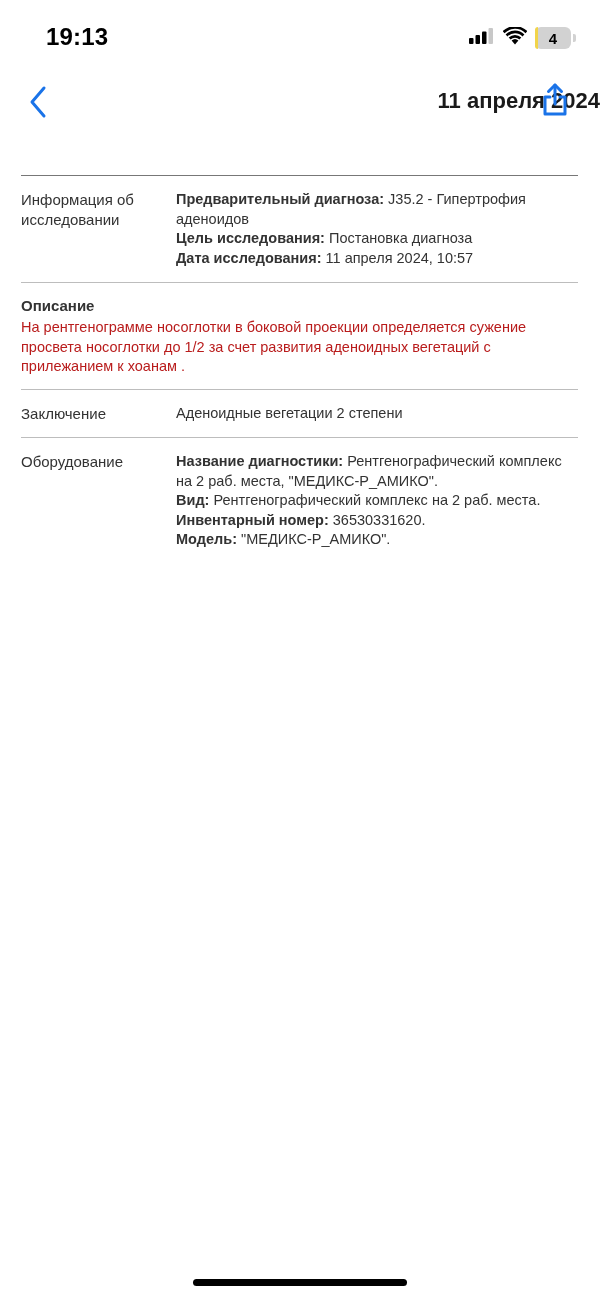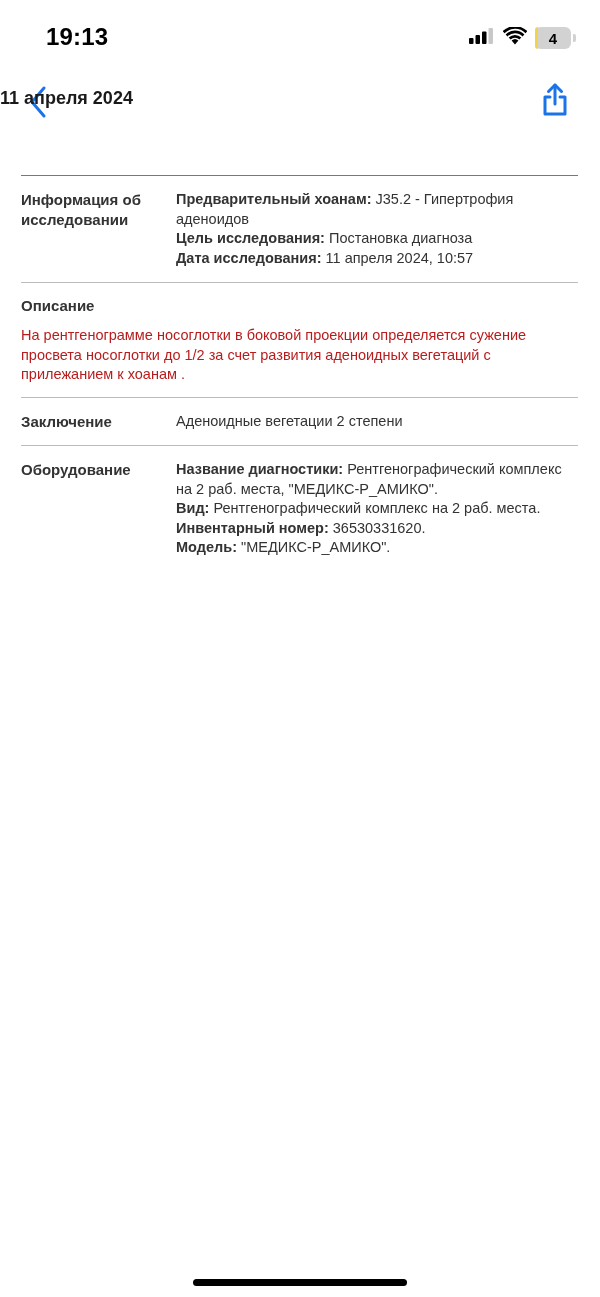--- a/index.html
+++ b/index.html
@@ -17,37 +17,37 @@
       width: 36px; height: 22px; border-radius: 6px; background: #d2d2d2;
       position: relative; display: flex; align-items: center; justify-content: center;
       font-size: 15px; font-weight: 700; color: #000;
     }
     .battery::before { content: ""; position: absolute; left: 0; top: 0; bottom: 0; width: 3px; background: #f1d44a; border-radius: 6px 0 0 6px; }
     .battery-cap { width: 3px; height: 8px; background: #d2d2d2; border-radius: 0 2px 2px 0; margin-left: -6px; }
 
     .nav-bar { position: absolute; top: 70px; left: 0; width: 600px; height: 64px; }
     .back-button { position: absolute; left: 26px; top: 14px; width: 24px; height: 36px; cursor: pointer; }
     .nav-title {
-      position: absolute; left: 0; right: 0; top: 18px; text-align: left;
-      font-size: 18px; font-weight: 600; color: #1a1a1a;
+      position: absolute; left: 0; right: 0; top: 18px; text-align: right;
+      font-size: 22px; font-weight: 600; color: #1a1a1a;
     }
     .share-button { position: absolute; right: 30px; top: 12px; width: 30px; height: 36px; cursor: pointer; }
 
     .content { position: absolute; top: 175px; left: 21px; width: 557px; }
     .doc-title { text-align: center; font-size: 21px; font-weight: 700; color: #111; margin: 4px 0 16px 0; }
     .divider { height: 1px; background: #bdbdbd; }
     .divider.dark { background: #777; }
 
     .row { display: flex; padding: 14px 0 14px 0; font-size: 14.5px; line-height: 19.5px; }
-    .row-label { width: 155px; flex: none; font-weight: 700; color: #333; font-size: 15px; }
+    .row-label { width: 155px; flex: none; font-weight: 400; color: #333; font-size: 15px; }
     .row-value { flex: 1; color: #333; }
     .kv b { font-weight: 700; color: #333; }
 
     .section { padding: 14px 0 12px 0; }
-    .section-title { font-weight: 700; font-size: 15px; color: #333; margin-bottom: 12px; }
+    .section-title { font-weight: 700; font-size: 15px; color: #333; margin-bottom: 4px; }
     .section-body { font-size: 14.5px; line-height: 19.5px; color: #b91c1c; }
 
     .home-indicator {
       position: absolute; left: 193px; top: 1279px; width: 214px; height: 7px;
       background: #000; border-radius: 4px;
     }
   </style>
 </head>
 <body>
 
@@ -92,21 +92,21 @@
     </svg>
   </div>
 </div>
 
 <div class="content">
   <div class="divider dark"></div>
 
   <div class="row">
     <div class="row-label">Информация об исследовании</div>
     <div class="row-value">
-      <div class="kv"><b>Предварительный хоанам:</b> <span>J35.2 - Гипертрофия аденоидов</span></div>
+      <div class="kv"><b>Предварительный диагноза:</b> <span>J35.2 - Гипертрофия аденоидов</span></div>
       <div class="kv"><b>Цель исследования:</b> <span>Постановка диагноза</span></div>
       <div class="kv"><b>Дата исследования:</b> <span>11 апреля 2024, 10:57</span></div>
     </div>
   </div>
   <div class="divider"></div>
 
   <div class="section">
     <div class="section-title">Описание</div>
     <div class="section-body">На рентгенограмме носоглотки в боковой проекции определяется сужение просвета носоглотки до 1/2 за счет развития аденоидных вегетаций с прилежанием к хоанам .</div>
   </div>

